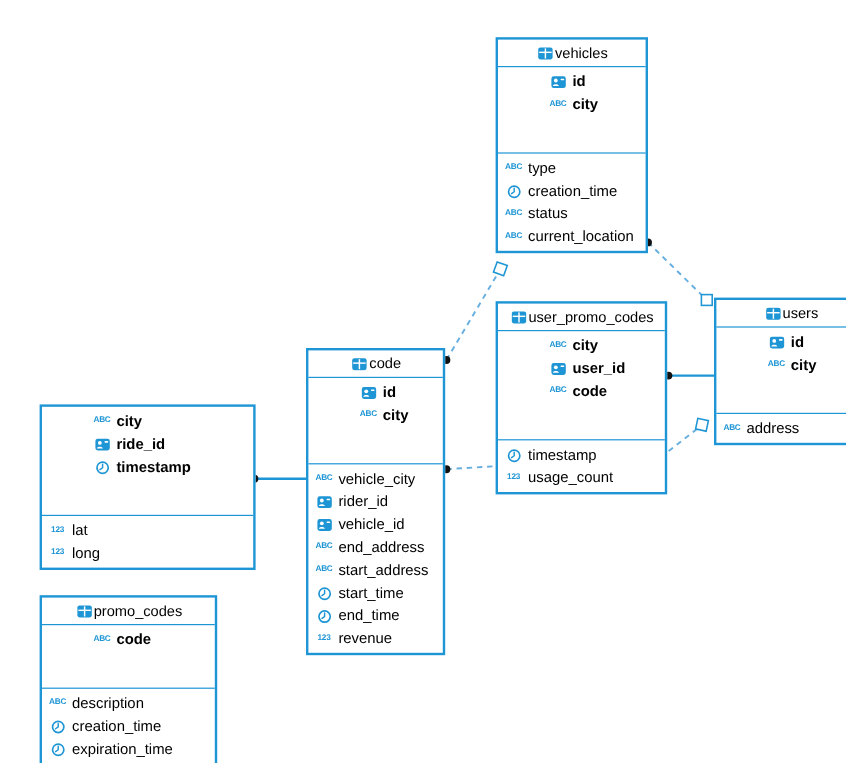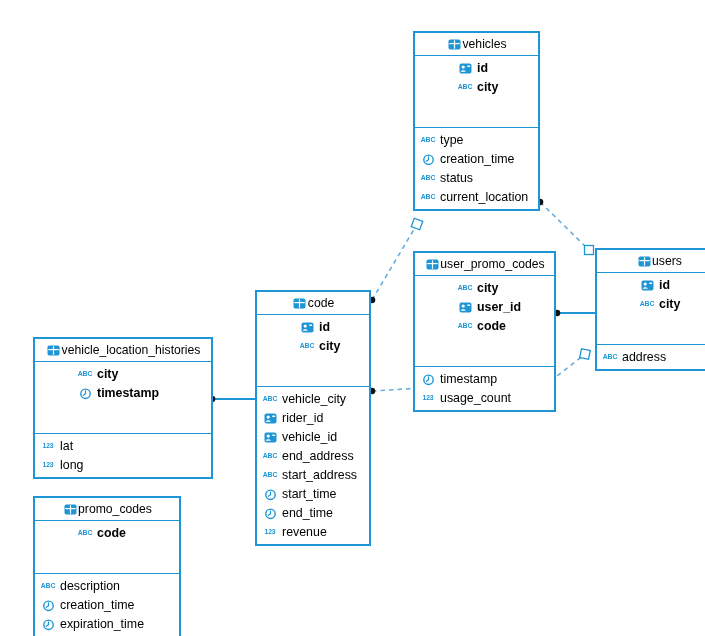--- a/index.html
+++ b/index.html
@@ -284,36 +284,37 @@
           </div>
           <div class="t-row">
             <span class="icon">
               <span class="txticon">123</span>
             </span>
             <span>revenue</span>
           </div>
         </div>
       </div>
       <div class="table" style="left: 33px; top: 337px; width: 180px;">
-        <div class="t-header">
-          <span class="icon">
-            <svg width="13" height="11" viewBox="0 0 13 11">
-              <rect x="0.5" y="0.5" width="12" height="10" rx="1.8" fill="#1e95d4"></rect>
-              <rect x="1.3" y="4" width="10.4" height="1.2" fill="#fff"></rect>
-              <rect x="5.9" y="1.3" width="1.2" height="8.4" fill="#fff"></rect>
-            </svg>
-          </span>
-          <span>vehicle_location_histories</span>
-        </div>
-        <div class="t-sec">
-          <div class="t-row pk">
-            <span class="icon">
-              <span class="txticon">ABC</span>
-            </span>
-            <span>city</span>
+        <div class="t-sec">
+          <div class="t-row pk">
+            <span class="icon">
+              <span class="txticon">ABC</span>
+            </span>
+            <span>city</span>
+          </div>
+          <div class="t-row pk">
+            <span class="icon">
+              <svg width="13" height="13" viewBox="0 0 13 13">
+                <rect x="0.5" y="1.6" width="12" height="9.8" rx="2" fill="#1e95d4"></rect>
+                <circle cx="4.2" cy="5.1" r="1.6" fill="#fff"></circle>
+                <path d="M1.7 9.7 C1.7 7.7 6.7 7.7 6.7 9.7 Z" fill="#fff"></path>
+                <rect x="8.1" y="3.6" width="3.1" height="1.3" rx="0.6" fill="#fff"></rect>
+              </svg>
+            </span>
+            <span>ride_id</span>
           </div>
           <div class="t-row pk">
             <span class="icon">
               <svg width="13" height="13" viewBox="0 0 13 13">
                 <circle cx="6.5" cy="6.8" r="4.7" fill="none" stroke="#1e95d4" stroke-width="1.4"></circle>
                 <path d="M6.5 6.8 L6.5 3.9 M6.5 6.8 L4.3 8.3" fill="none" stroke="#1e95d4" stroke-width="1.2" stroke-linecap="round"></path>
               </svg>
             </span>
             <span>timestamp</span>
           </div>

